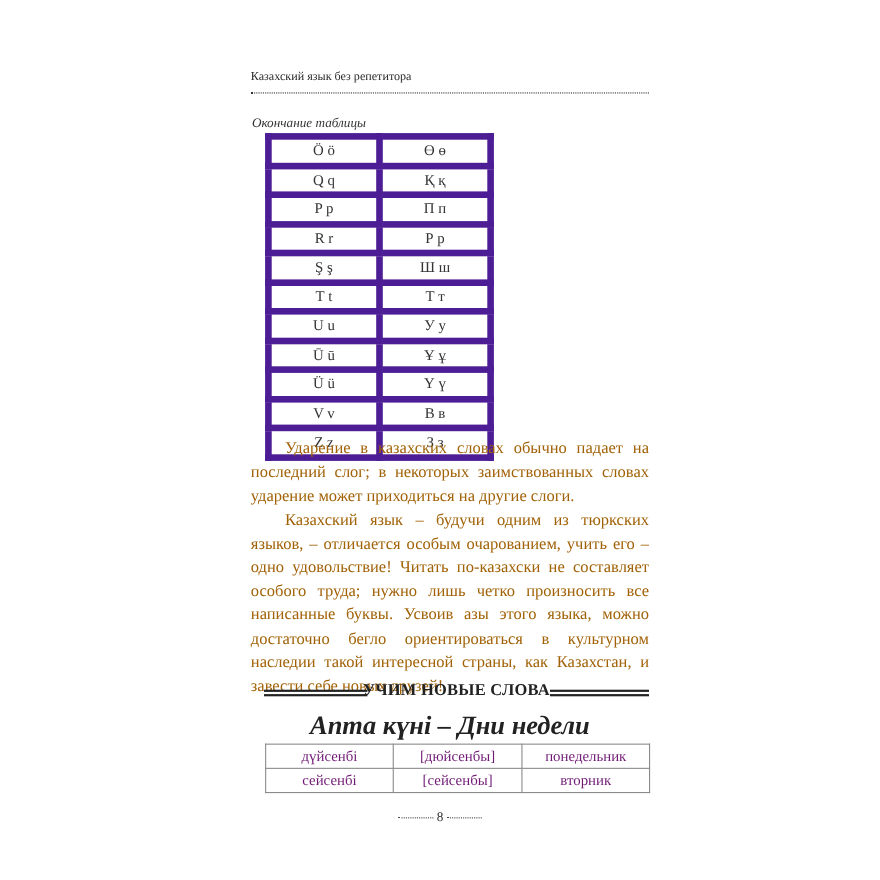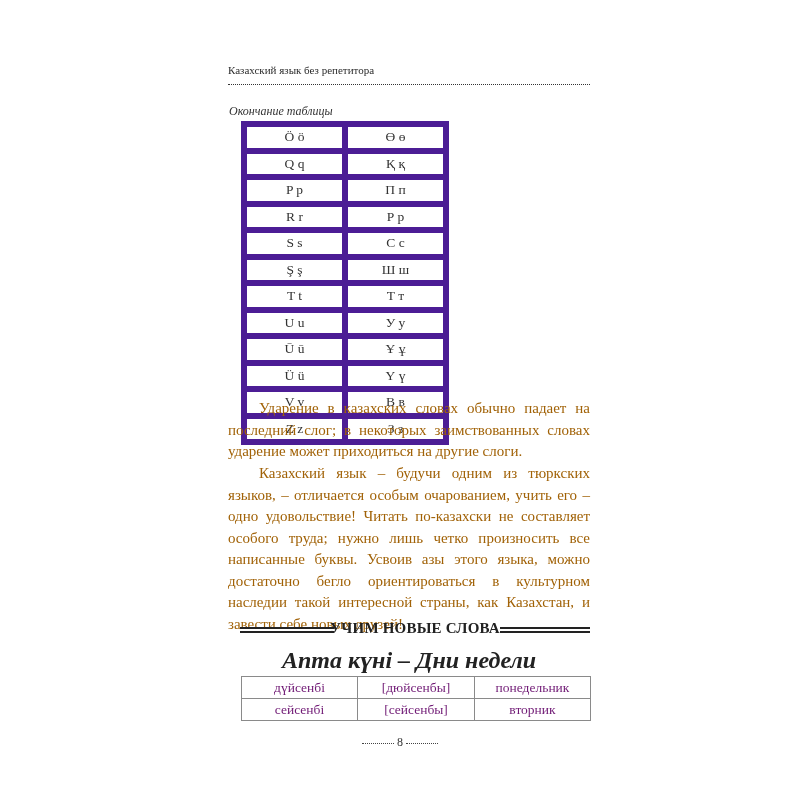--- a/index.html
+++ b/index.html
@@ -67,24 +67,20 @@
         </tr>
       <tr>
           <td>P p</td>
           <td>П п</td>
         </tr>
       <tr>
           <td>R r</td>
           <td>Р р</td>
         </tr>
       <tr>
-          <td>S s</td>
-          <td>С с</td>
-        </tr>
-      <tr>
           <td>Ş ş</td>
           <td>Ш ш</td>
         </tr>
       <tr>
           <td>T t</td>
           <td>Т т</td>
         </tr>
       <tr>
           <td>U u</td>
           <td>У у</td>

